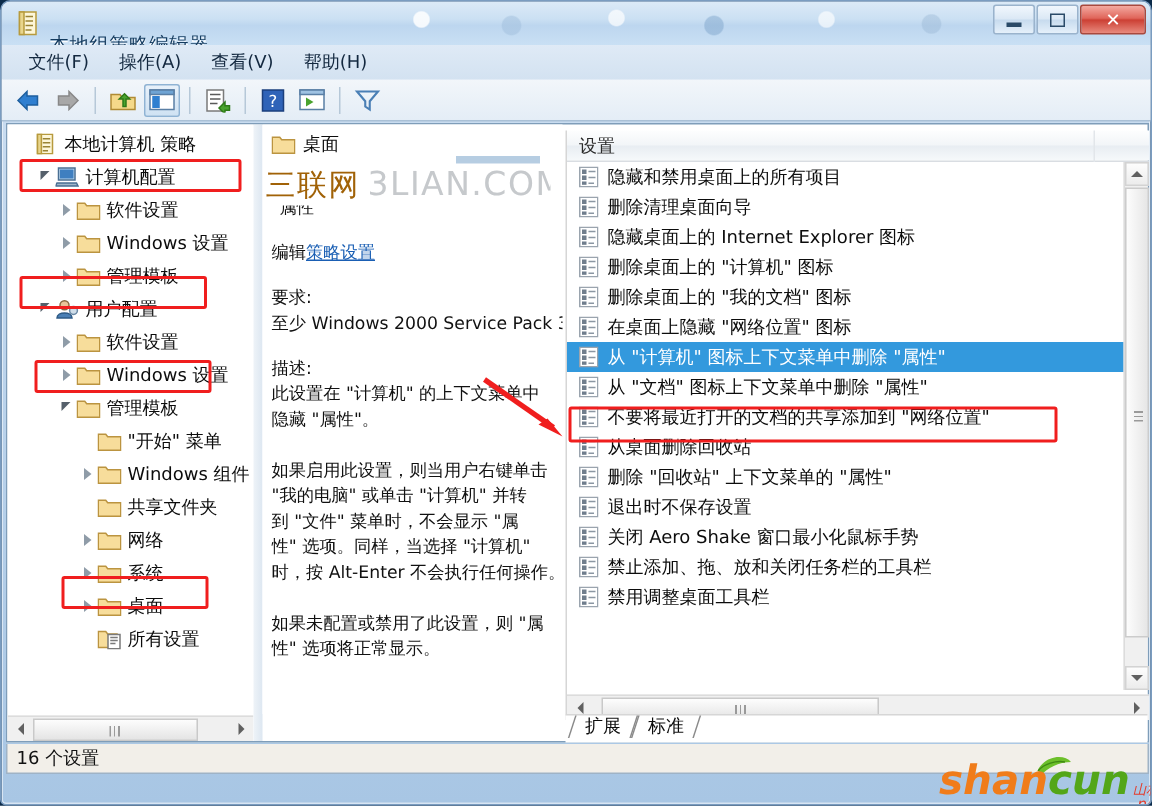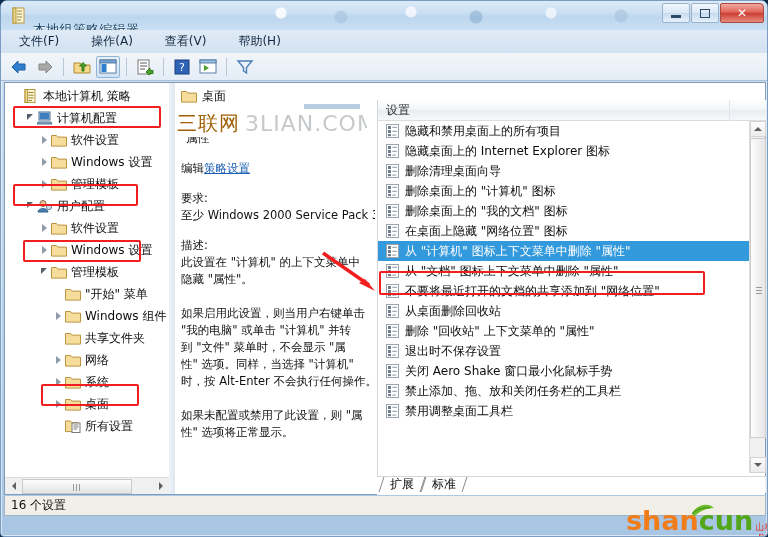--- a/index.html
+++ b/index.html
@@ -58,21 +58,21 @@
     border-color: #a8493e; color: #fff; font-weight: bold; font-size: 12px;
     border-radius: 2px 4px 2px 2px;
   }
   .minico { width:10px;height:3px;background:#2a4a68;margin-top:6px; }
   .maxico { width:10px;height:9px;border:1.5px solid #2a4a68; }
 
   
   #menubar {
     position: absolute; left: 0; top: 29px; width: 768px; height: 23px;
     background: linear-gradient(to bottom,#dfeaf6,#d3e2f1);
-    display: flex; align-items: center; padding-left: 10px; gap: 16px;
+    display: flex; align-items: center; padding-left: 10px; gap: 4px;
   }
   .menuitem { font-size: 12px; color: #13283f; padding: 2px 8px; }
 
   
   #toolbar {
     position: absolute; left: 0; top: 52px; width: 768px; height: 28px;
     background: linear-gradient(to bottom,#f2f6fa 0%, #e4edf6 100%);
     border-bottom: 1px solid #a9c0d6;
     display: flex; align-items: center; padding-left: 6px; gap: 2px;
   }
@@ -112,21 +112,21 @@
     height: 26px; display:flex; align-items:center; padding-left: 6px; font-size: 12px; color:#0c0c0c;
   }
   #detail-body { position:absolute; left:0; top:26px; width:200px; padding: 4px 6px; font-size: 11.5px; color:#111; line-height: 17px; }
   #detail-body p { margin: 0; }
   #detail-body .blank { height: 13px; }
   #detail-body a { color: #1a5fb4; text-decoration: underline; }
   .clip { width: 196px; overflow: hidden; white-space: nowrap; }
 
   
   #listpane {
-    position: absolute; left: 372px; top: 17px; width: 388px; height: 393px;
+    position: absolute; left: 372px; top: 4px; width: 388px; height: 393px;
     background: #fff; border-left: 1px solid #d6d6d6;
   }
   #list-header {
     position:absolute; left:0; top:0; width:388px; height:21px;
     background: linear-gradient(to bottom,#fdfefe 0%, #f2f5f8 48%, #e8edf2 52%, #f6f9fb 100%);
     border-bottom: 1px solid #d9dde2;
     display:flex; align-items:center;
   }
   #list-header .col { padding-left: 8px; font-size: 12px; color:#2a2a2a; border-right:1px solid #e2e6ea; height:21px; display:flex;align-items:center; }
   #list-header .col.settings { width: 352px; }
@@ -183,21 +183,21 @@
   #arrow { position:absolute; left:318px; top:248px; pointer-events:none; }
 
   
   #wm-3lian {
     position:absolute; left:176px; top:108px; width:190px; height:28px;
     background:#fff; color:#c6c9cc; font-size:22px; letter-spacing:1px;
     display:flex; align-items:center; white-space:nowrap; overflow:hidden;
   }
   #wm-3lian .cn { color:#a16207; font-size:20px; margin-right:5px; }
   #wm-block { position:absolute; left:303px; top:103px; width:56px; height:16px; background:#b6cde2; }
-  #wm-shancun { position:absolute; left:625px; top:500px; width:140px; height:32px; }
+  #wm-shancun { position:absolute; left:625px; top:500px; width:140px; height:32px;font-style:italic; }
   .sc-txt { font-size:27px; font-weight:bold; font-family:"DejaVu Sans", sans-serif; }
   #wm-shancun .s1 { color:#f07c1a; }
   #wm-shancun .s2 { color:#53a618; }
 </style>
 </head>
 <body>
 
 <div id="window">
 
   <div id="titlebar">
@@ -517,33 +517,33 @@
           <div class="lrow">
             <svg width="13" height="14" viewBox="0 0 13 14" class="lico">
               <rect x="0.5" y="0.5" width="12" height="13" fill="#ffffff" stroke="#9aa4ae"></rect>
               <rect x="2" y="2" width="3" height="3" fill="#6f7d8c"></rect>
               <rect x="2" y="6" width="3" height="3" fill="#6f7d8c"></rect>
               <rect x="2" y="10" width="3" height="2.2" fill="#6f7d8c"></rect>
               <line x1="6.3" y1="3.3" x2="11" y2="3.3" stroke="#8b97a3"></line>
               <line x1="6.3" y1="7.3" x2="11" y2="7.3" stroke="#8b97a3"></line>
               <line x1="6.3" y1="11.1" x2="10" y2="11.1" stroke="#8b97a3"></line>
             </svg>
+            <span>删除清理桌面向导</span>
+          </div>
+          <div class="lrow">
+            <svg width="13" height="14" viewBox="0 0 13 14" class="lico">
+              <rect x="0.5" y="0.5" width="12" height="13" fill="#ffffff" stroke="#9aa4ae"></rect>
+              <rect x="2" y="2" width="3" height="3" fill="#6f7d8c"></rect>
+              <rect x="2" y="6" width="3" height="3" fill="#6f7d8c"></rect>
+              <rect x="2" y="10" width="3" height="2.2" fill="#6f7d8c"></rect>
+              <line x1="6.3" y1="3.3" x2="11" y2="3.3" stroke="#8b97a3"></line>
+              <line x1="6.3" y1="7.3" x2="11" y2="7.3" stroke="#8b97a3"></line>
+              <line x1="6.3" y1="11.1" x2="10" y2="11.1" stroke="#8b97a3"></line>
+            </svg>
             <span>隐藏桌面上的 Internet Explorer 图标</span>
-          </div>
-          <div class="lrow">
-            <svg width="13" height="14" viewBox="0 0 13 14" class="lico">
-              <rect x="0.5" y="0.5" width="12" height="13" fill="#ffffff" stroke="#9aa4ae"></rect>
-              <rect x="2" y="2" width="3" height="3" fill="#6f7d8c"></rect>
-              <rect x="2" y="6" width="3" height="3" fill="#6f7d8c"></rect>
-              <rect x="2" y="10" width="3" height="2.2" fill="#6f7d8c"></rect>
-              <line x1="6.3" y1="3.3" x2="11" y2="3.3" stroke="#8b97a3"></line>
-              <line x1="6.3" y1="7.3" x2="11" y2="7.3" stroke="#8b97a3"></line>
-              <line x1="6.3" y1="11.1" x2="10" y2="11.1" stroke="#8b97a3"></line>
-            </svg>
-            <span>删除清理桌面向导</span>
           </div>
           <div class="lrow">
             <svg width="13" height="14" viewBox="0 0 13 14" class="lico">
               <rect x="0.5" y="0.5" width="12" height="13" fill="#ffffff" stroke="#9aa4ae"></rect>
               <rect x="2" y="2" width="3" height="3" fill="#6f7d8c"></rect>
               <rect x="2" y="6" width="3" height="3" fill="#6f7d8c"></rect>
               <rect x="2" y="10" width="3" height="2.2" fill="#6f7d8c"></rect>
               <line x1="6.3" y1="3.3" x2="11" y2="3.3" stroke="#8b97a3"></line>
               <line x1="6.3" y1="7.3" x2="11" y2="7.3" stroke="#8b97a3"></line>
               <line x1="6.3" y1="11.1" x2="10" y2="11.1" stroke="#8b97a3"></line>

